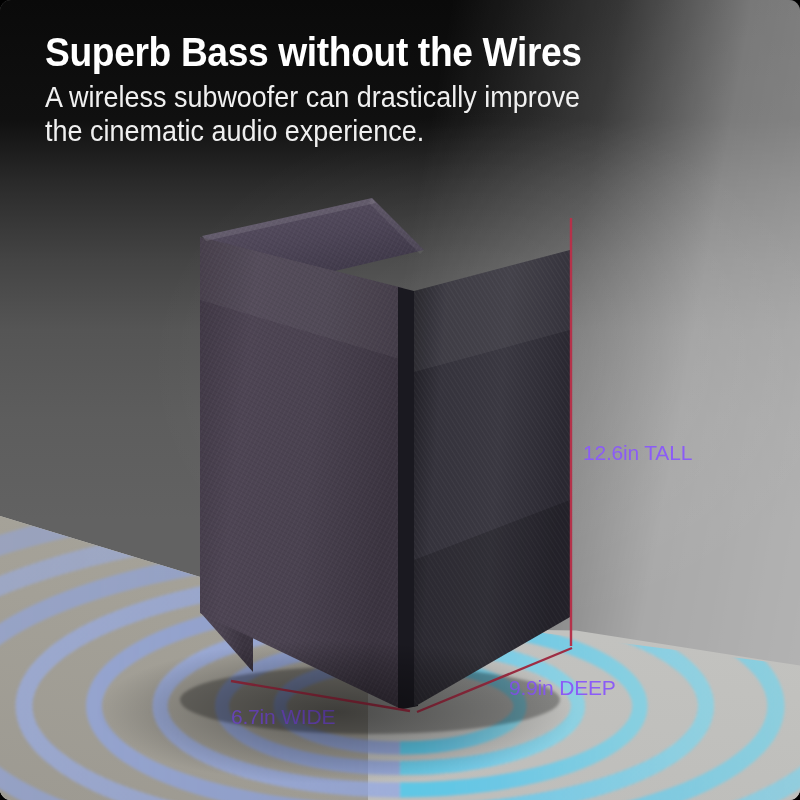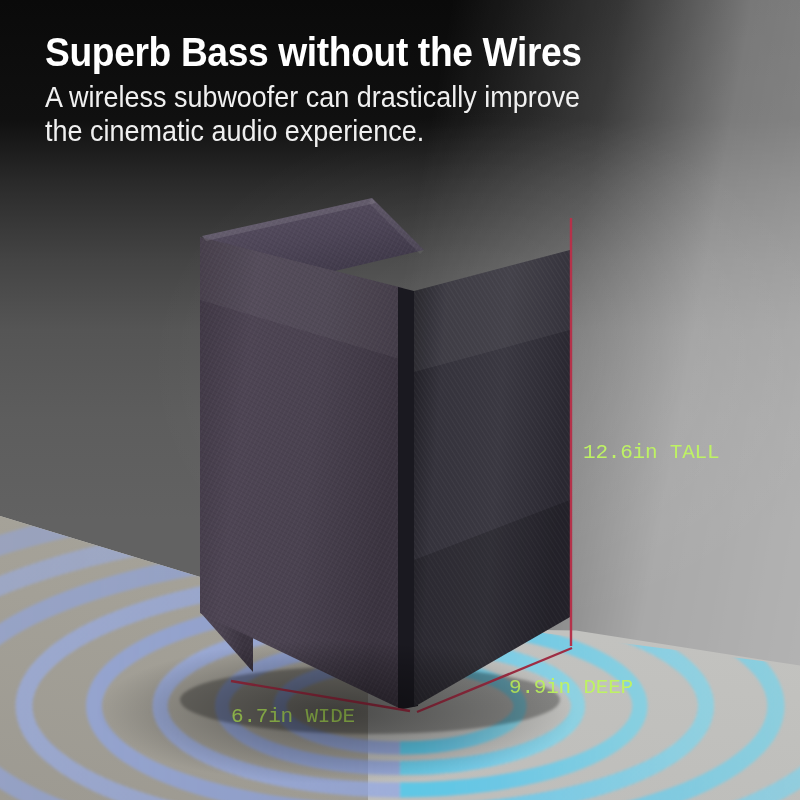--- a/index.html
+++ b/index.html
@@ -9,20 +9,21 @@
   }
   body {
     font-family: "Liberation Sans", sans-serif;
   }
   #scene {
     position: relative;
     width: 800px;
     height: 800px;
     overflow: hidden;
     background: #111;
+    border-radius: 11px;
   }
 
   
   .wall {
     position: absolute;
     left: 0; top: 0;
     width: 800px; height: 800px;
     background:
       linear-gradient(180deg,
         #0a0a0a 0px,
@@ -112,26 +113,25 @@
     line-height: 1.17;
     margin: 6px 0 0 0;
     transform: scaleX(0.93);
     transform-origin: left top;
   }
   .subhead-line { display: block; white-space: nowrap; }
 
   
   .dim-label {
     position: absolute;
-    color: #bef264;
+    color: #8b5cf6;
     font-size: 21px;
     font-weight: 500;
     letter-spacing: -0.2px;
     white-space: nowrap;
-    font-family: Liberation Mono, monospace;
   }
   #label-tall  { left: 583px; top: 441px; }
   #label-deep  { left: 509px; top: 676px; }
   #label-wide  { left: 231px; top: 705px; }
 </style>
 </head>
 <body>
 
 <div id="scene">
 

